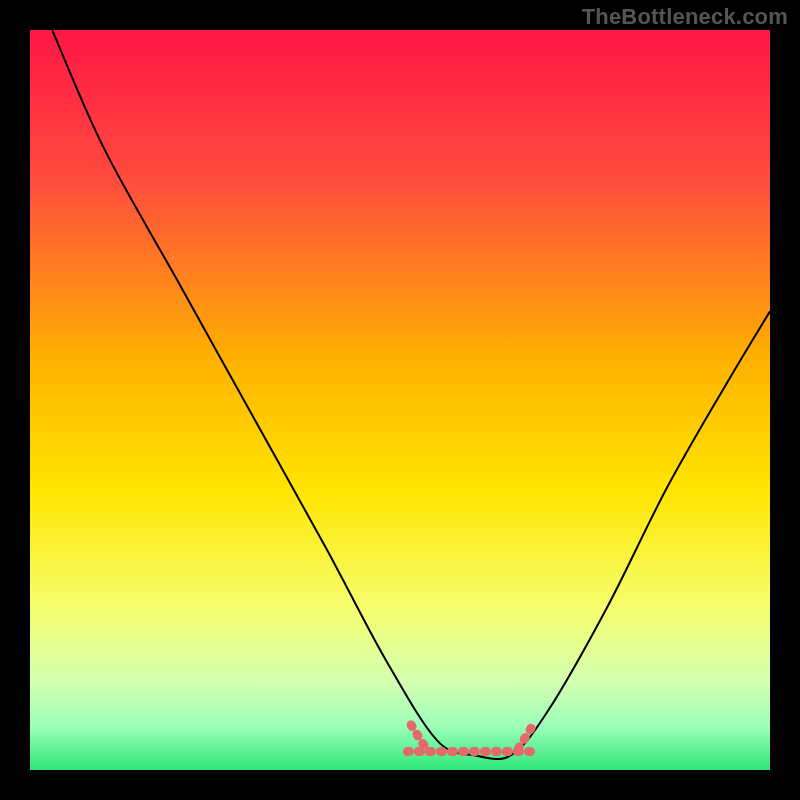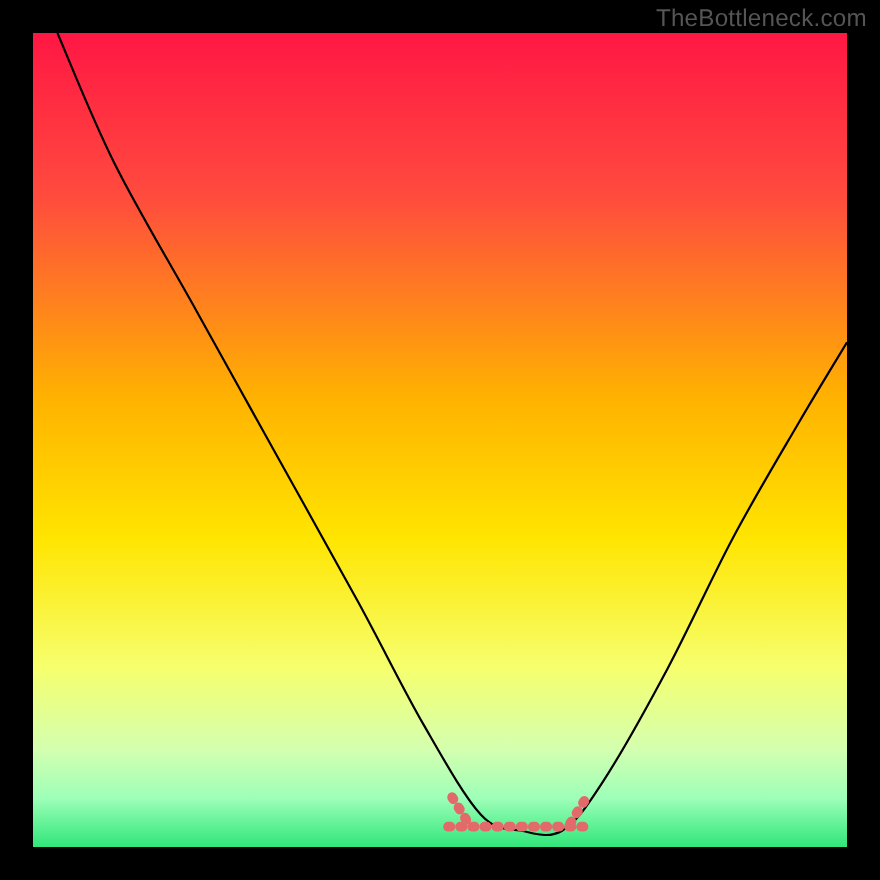--- a/index.html
+++ b/index.html
@@ -16,21 +16,21 @@
     width: 800px;
     height: 800px;
     background: #000;
   }
   .watermark {
     position: absolute;
     top: 4px;
     right: 12px;
     color: #555;
     font-size: 22px;
-    font-weight: 400;
+    font-weight: 700;
     letter-spacing: 0.2px;
     z-index: 10;
   }
   .plot {
     position: absolute;
     left: 30px;
     top: 30px;
     width: 740px;
     height: 740px;
   }

